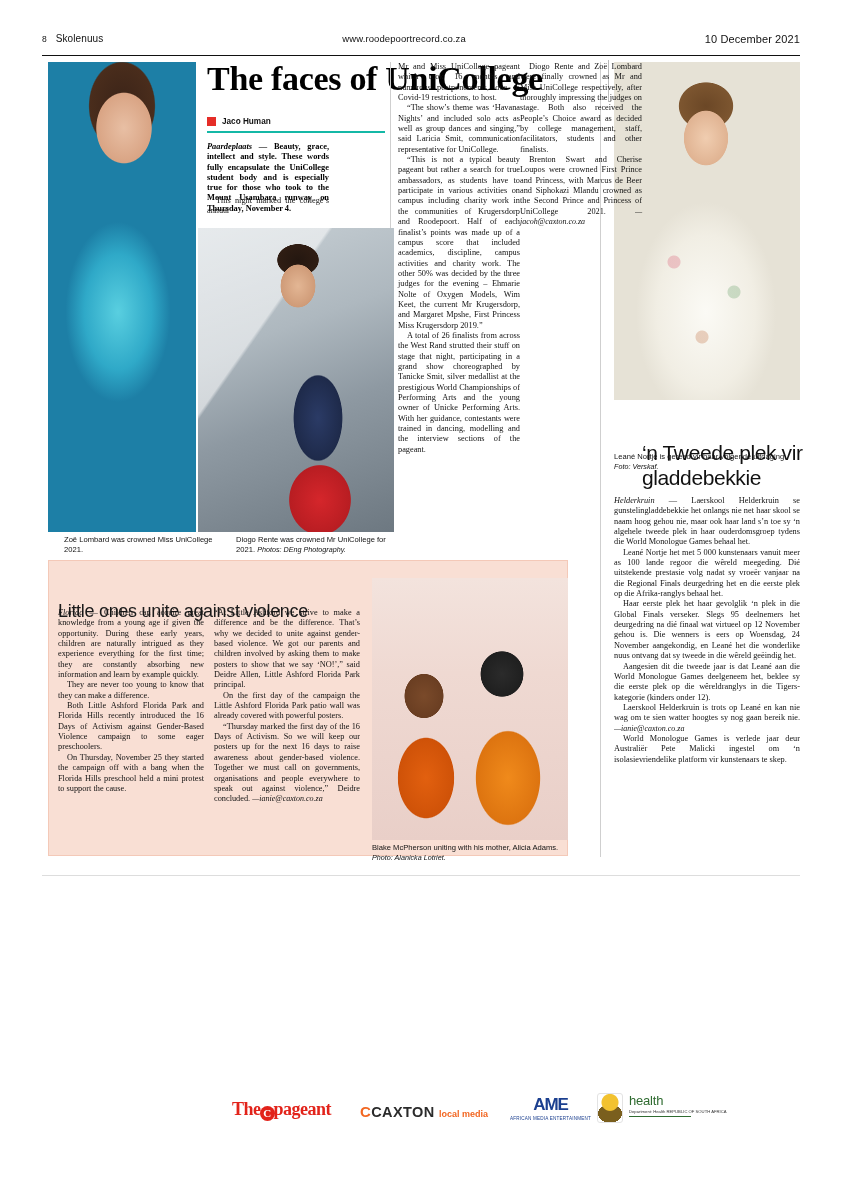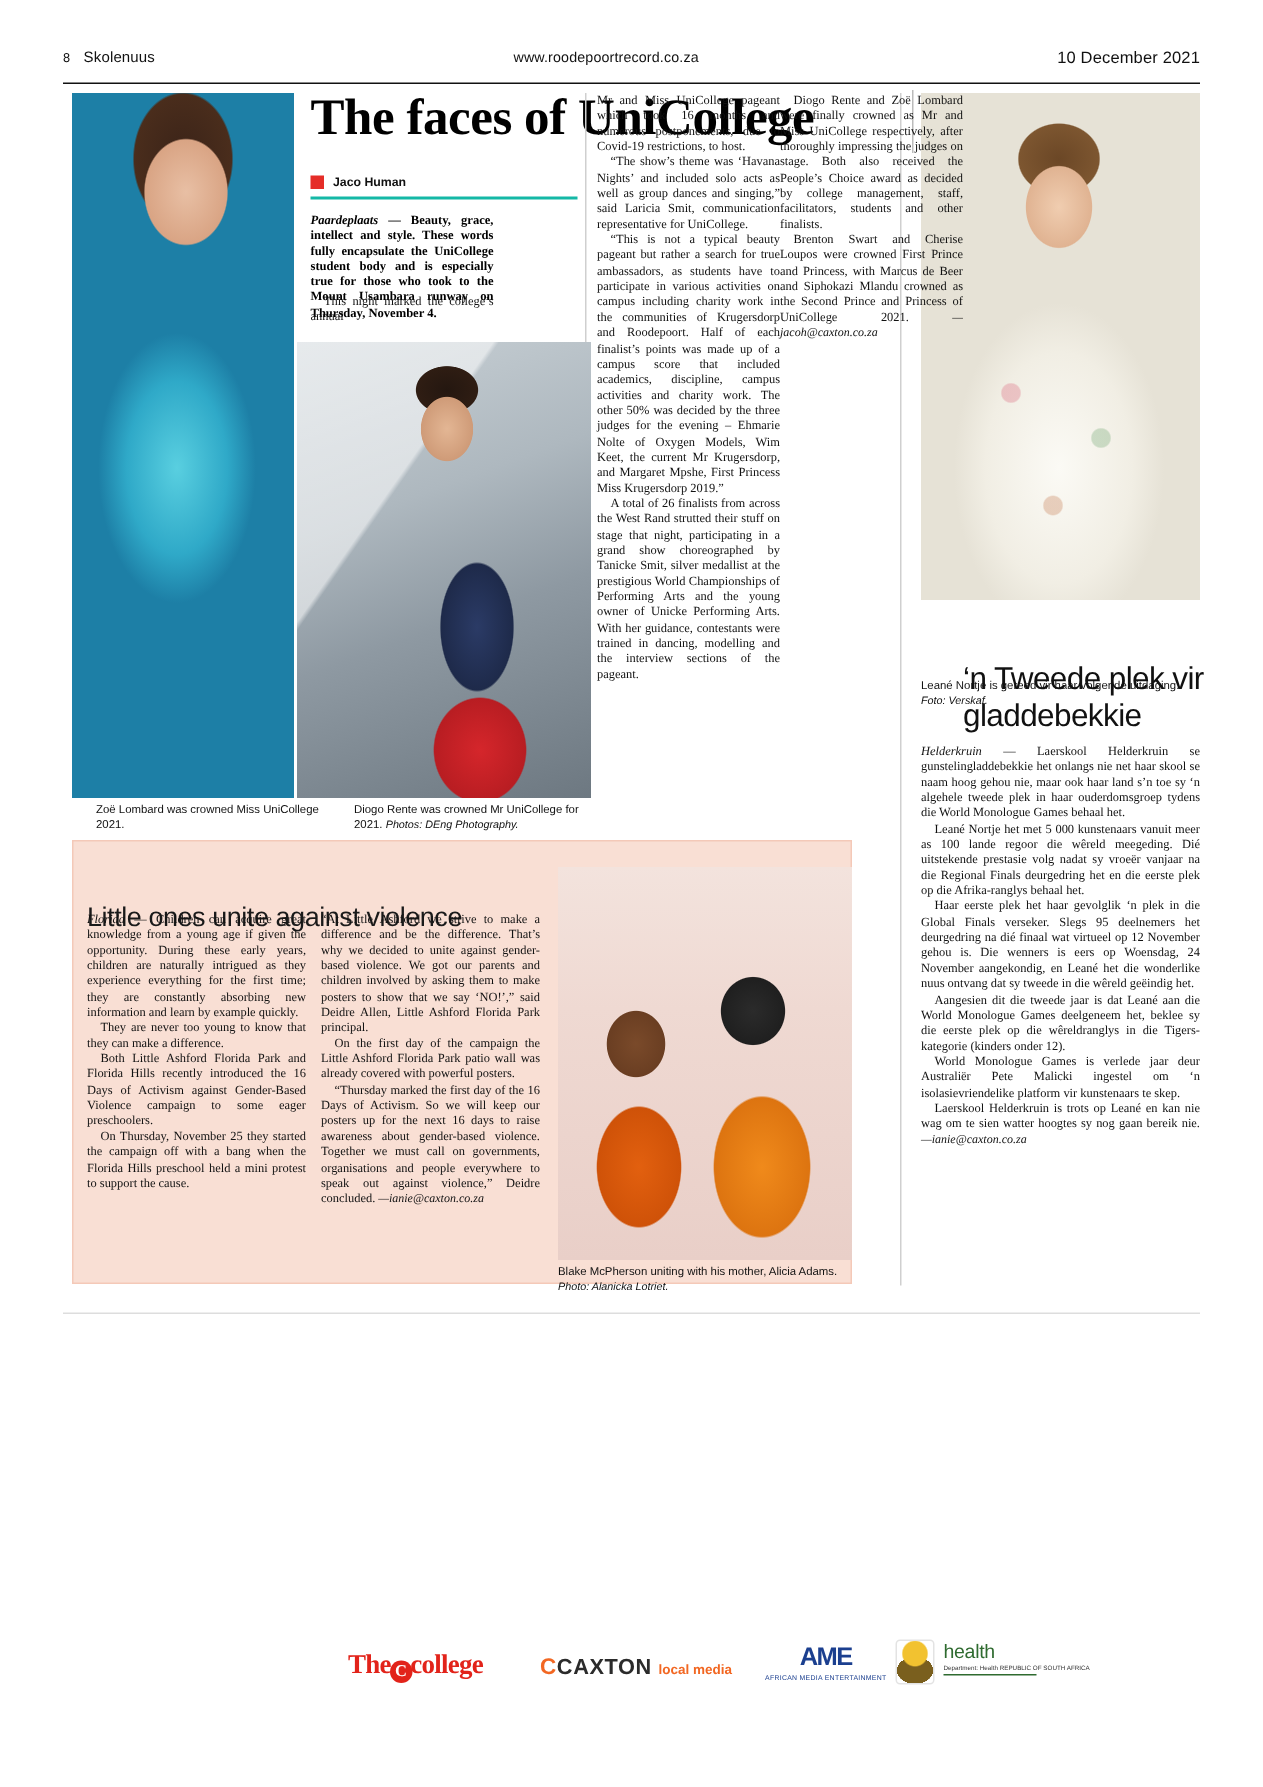--- a/index.html
+++ b/index.html
@@ -273,34 +273,34 @@
   <div class="caption" id="cap-kids">
     <span>Blake McPherson uniting with his mother, Alicia Adams. </span><i>Photo: Alanicka Lotriet.</i>
   </div>
 
   <div class="side-head">‘n Tweede plek vir gladdebekkie</div>
   <div class="col" id="col-side">
       <p class="noind"><em>Helderkruin</em> — Laerskool Helderkruin se gunstelingladdebekkie het onlangs nie net haar skool se naam hoog gehou nie, maar ook haar land s’n toe sy ‘n algehele tweede plek in haar ouderdomsgroep tydens die World Monologue Games behaal het.</p>
       <p>Leané Nortje het met 5 000 kunstenaars vanuit meer as 100 lande regoor die wêreld meegeding. Dié uitstekende prestasie volg nadat sy vroeër vanjaar na die Regional Finals deurgedring het en die eerste plek op die Afrika-ranglys behaal het.</p>
       <p>Haar eerste plek het haar gevolglik ‘n plek in die Global Finals verseker. Slegs 95 deelnemers het deurgedring na dié finaal wat virtueel op 12 November gehou is. Die wenners is eers op Woensdag, 24 November aangekondig, en Leané het die wonderlike nuus ontvang dat sy tweede in die wêreld geëindig het.</p>
       <p>Aangesien dit die tweede jaar is dat Leané aan die World Monologue Games deelgeneem het, beklee sy die eerste plek op die wêreldranglys in die Tigers-kategorie (kinders onder 12).</p>
+      <p>Laerskool Helderkruin is trots op Leané en kan nie wag om te sien watter hoogtes sy nog gaan bereik nie.<span class="endmark"> —ianie@caxton.co.za</span></p>
       <p>World Monologue Games is verlede jaar deur Australiër Pete Malicki ingestel om ‘n isolasievriendelike platform vir kunstenaars te skep.</p>
-      <p>Laerskool Helderkruin is trots op Leané en kan nie wag om te sien watter hoogtes sy nog gaan bereik nie.<span class="endmark"> —ianie@caxton.co.za</span></p>
     </div>
 
   <div class="ad">
     
 
     
 
     
   </div>
 
   <div class="ad-footer">
-    <div class="logo-citizen"><span>The</span><span class="oc">C</span><span>college</span></div>
+    <div class="logo-citizen"><span>The</span><span class="oc">C</span><span>pageant</span></div>
 
     <div class="logo-caxton"><span class="cx">C</span><span>CAXTON</span> <span class="lm">local media</span></div>
 
     <div class="logo-ame">
       <div class="big">AME</div>
       <div class="sm">AFRICAN MEDIA ENTERTAINMENT</div>
     </div>
 
     <div class="logo-health">
       <div class="coa"></div>

